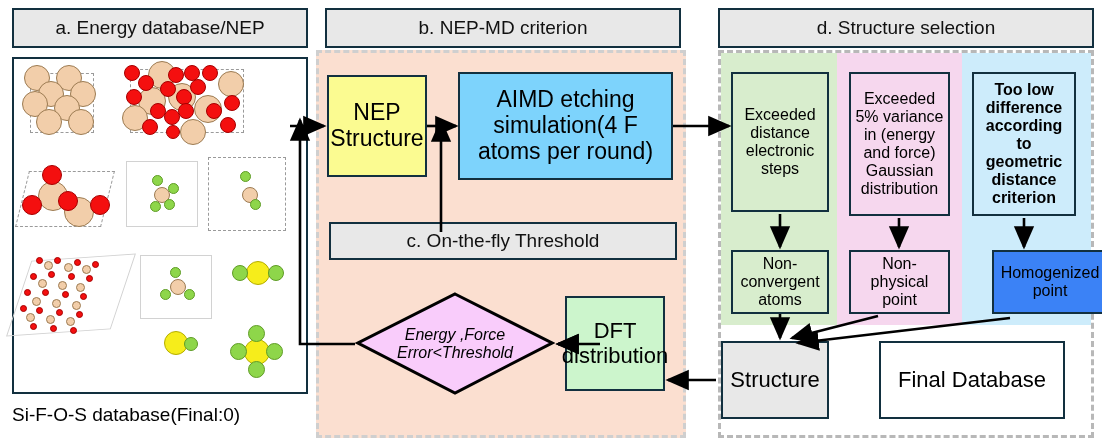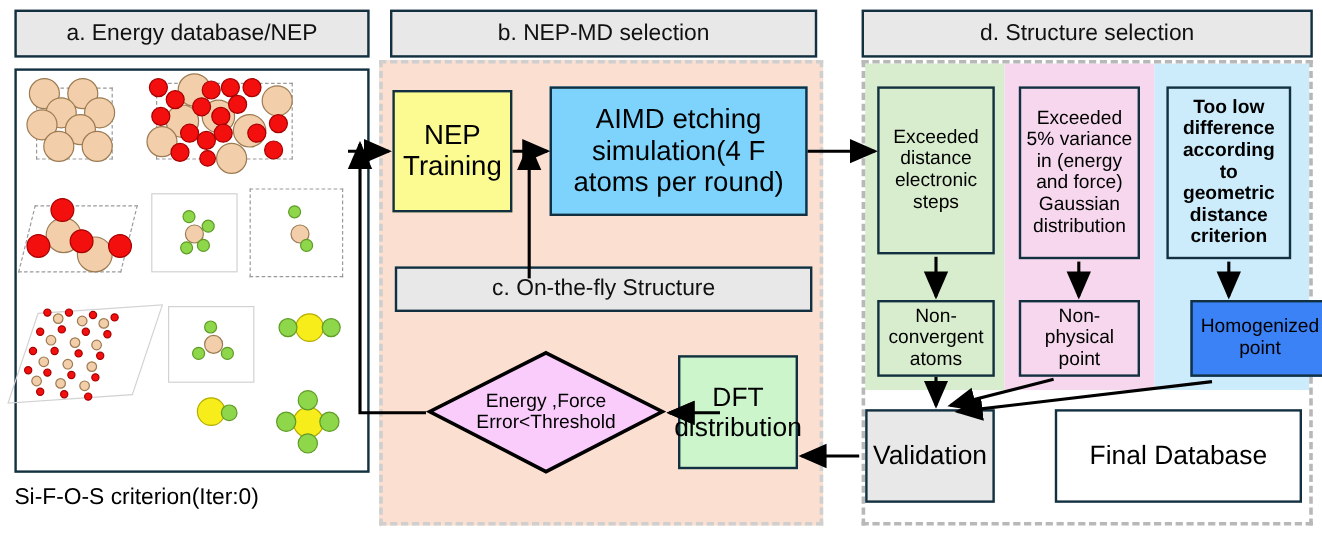--- a/index.html
+++ b/index.html
@@ -30,39 +30,39 @@
        align-items:center;justify-content:center;text-align:center;
        line-height:1.12;}
   .box span{display:block;padding:0 3px;}
   #nep-training{left:327px;top:75px;width:100px;height:102px;background:#fbfb91;
        font-size:23px;}
   #aimd-box{left:458px;top:72px;width:215px;height:108px;background:#7dd3fc;
        font-size:23px;}
   #validation-hdr{left:329px;top:222px;width:348px;height:38px;font-size:19px;}
   #dft-box{left:565px;top:296px;width:100px;height:95px;background:#ccf5cc;
        font-size:22px;}
-  #diamond{left:355px;top:291px;width:200px;height:105px;}
+  #diamond{left:355px;top:291px;width:200px;height:105px;font-style:italic;}
   #diamond svg{position:absolute;left:0;top:0;}
   #diamond .dtext{position:absolute;left:0;top:0;width:100%;height:100%;
        display:flex;align-items:center;justify-content:center;text-align:center;
        font-size:16px;line-height:1.1;}
   
   .crit{font-size:16px;}
   #crit-1{left:731px;top:72px;width:98px;height:140px;background:#d8edcd;}
   #crit-2{left:849px;top:72px;width:101px;height:144px;background:#f6d7ee;}
   #crit-3{left:972px;top:72px;width:104px;height:144px;background:#cdecfb;font-weight:bold;}
   
   .pt{font-size:16px;}
   #pt-1{left:731px;top:250px;width:98px;height:64px;background:#d8edcd;}
   #pt-2{left:849px;top:250px;width:101px;height:64px;background:#f6d7ee;}
   #pt-3{left:972px;top:250px;width:116px;height:64px;background:#3b82f6;margin-left:20px;}
   
   #filtration{left:721px;top:341px;width:108px;height:78px;background:#e8e8e8;
        font-size:22px;}
-  #final-db{left:879px;top:341px;width:206px;height:78px;background:#fff;
+  #final-db{left:879px;top:341px;width:186px;height:78px;background:#fff;
        font-size:22px;}
   
   #wires{left:0;top:0;width:1102px;height:444px;pointer-events:none;}
   
   .cell{position:absolute;}
   .atom{position:absolute;border-radius:50%;box-sizing:border-box;}
   .si{background:#f2ceaa;border:1px solid #9c7b52;}
   .o{background:#f40f0f;border:1px solid #a60000;}
   .f{background:#8ed64a;border:1px solid #5f9c26;}
   .s{background:#f6ed1b;border:1px solid #b5ad00;}
@@ -199,34 +199,34 @@
   <div class="cell" style="left:212px;top:266px;width:64px;height:58px;">
     <div class="atom s" style="left:18px;top:14px;width:26px;height:26px;"></div>
     <div class="atom f" style="left:22px;top:0px;width:17px;height:17px;"></div>
     <div class="atom f" style="left:4px;top:18px;width:17px;height:17px;"></div>
     <div class="atom f" style="left:40px;top:18px;width:17px;height:17px;"></div>
     <div class="atom f" style="left:22px;top:36px;width:17px;height:17px;"></div>
   </div>
 
 </div>
 
-<div class="abs" id="panel-a-caption">Si-F-O-S criterion(Iter:0)</div>
+<div class="abs" id="panel-a-caption">Si-F-O-S database(Final:0)</div>
 
 <div class="abs" id="panel-b-region"></div>
-<div class="abs hdr" id="panel-b-hdr" style="left:325px;top:8px;width:356px;height:40px;">b. NEP-MD selection</div>
+<div class="abs hdr" id="panel-b-hdr" style="left:325px;top:8px;width:356px;height:40px;">b. NEP-MD criterion</div>
 
 <div class="abs box" id="nep-training">
-  <span>NEP Training</span>
+  <span>NEP Structure</span>
 </div>
 
 <div class="abs box" id="aimd-box">
   <span>AIMD etching simulation(4 F atoms per round)</span>
 </div>
 
-<div class="abs hdr" id="validation-hdr">c. On-the-fly Structure</div>
+<div class="abs hdr" id="validation-hdr">c. On-the-fly Threshold</div>
 
 <div class="abs" id="diamond">
   <svg width="200" height="105" viewBox="0 0 200 105">
     <polygon points="100,3 197,52 100,102 3,52" fill="#f9ccfb" stroke="#000" stroke-width="3"></polygon>
   </svg>
   <div class="dtext">Energy ,Force Error&lt;Threshold</div>
 </div>
 
 <div class="abs box" id="dft-box">
   <span>DFT distribution</span>
@@ -252,21 +252,21 @@
   <span>Non-convergent atoms</span>
 </div>
 <div class="abs box pt" id="pt-2">
   <span>Non-physical point</span>
 </div>
 <div class="abs box pt" id="pt-3">
   <span>Homogenized point</span>
 </div>
 
 <div class="abs box" id="filtration">
-  <span>Validation</span>
+  <span>Structure</span>
 </div>
 <div class="abs box" id="final-db">
   <span>Final Database</span>
 </div>
 
 <svg class="abs" id="wires">
   <defs>
     <marker id="ah" markerWidth="9" markerHeight="9" refX="8" refY="4.5" orient="auto">
       <polygon points="0,0.6 9,4.5 0,8.4" fill="#000"></polygon>
     </marker>

